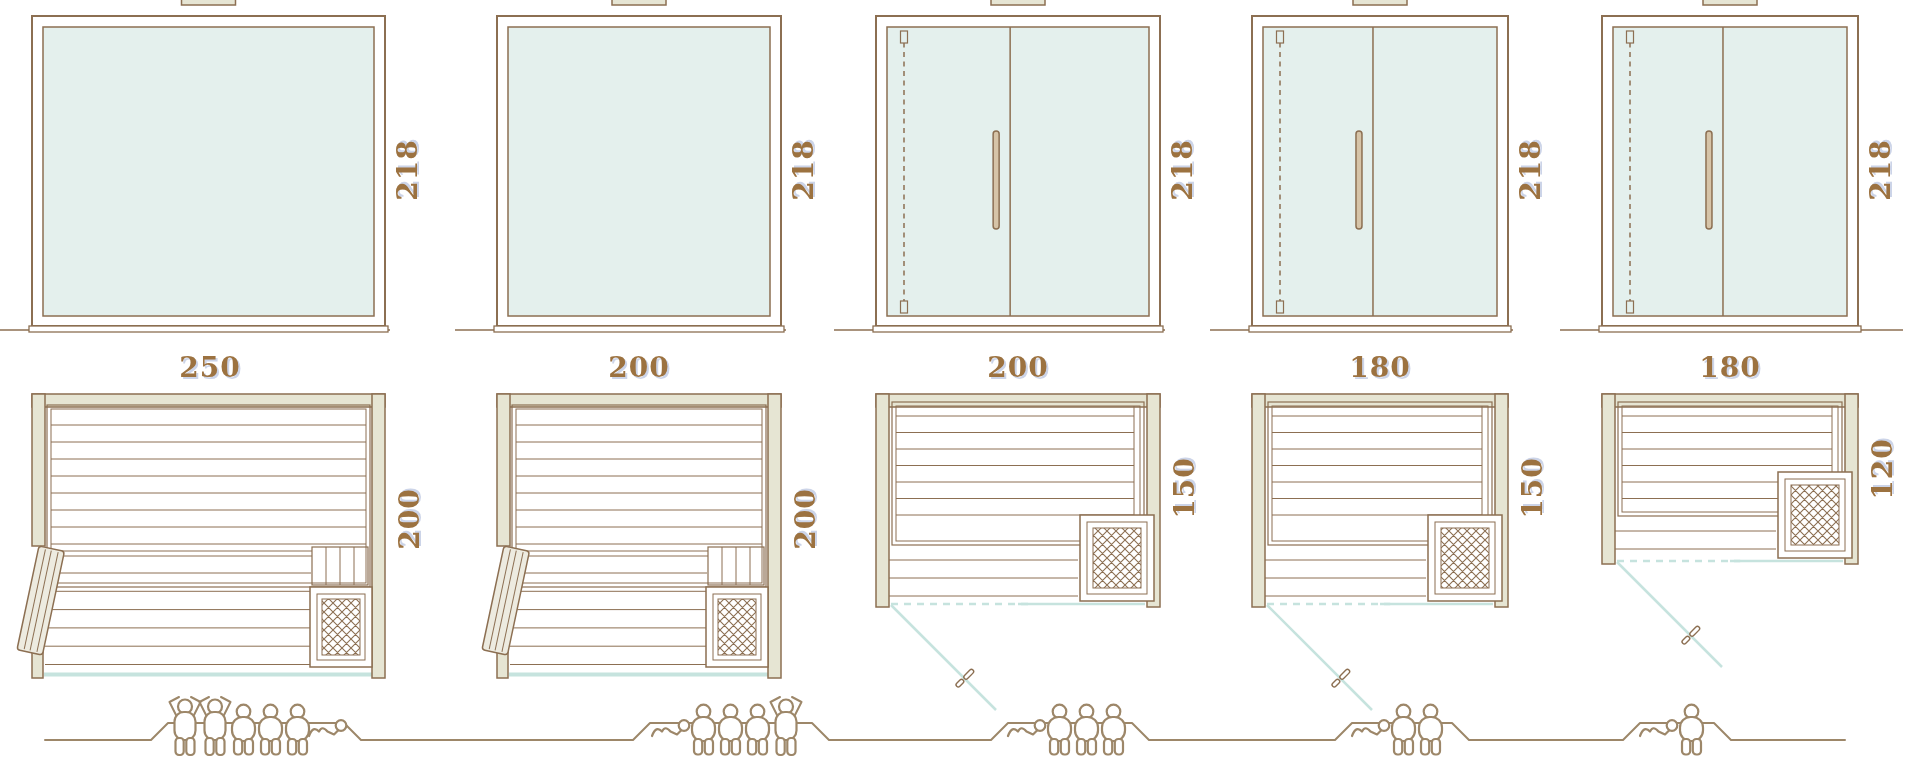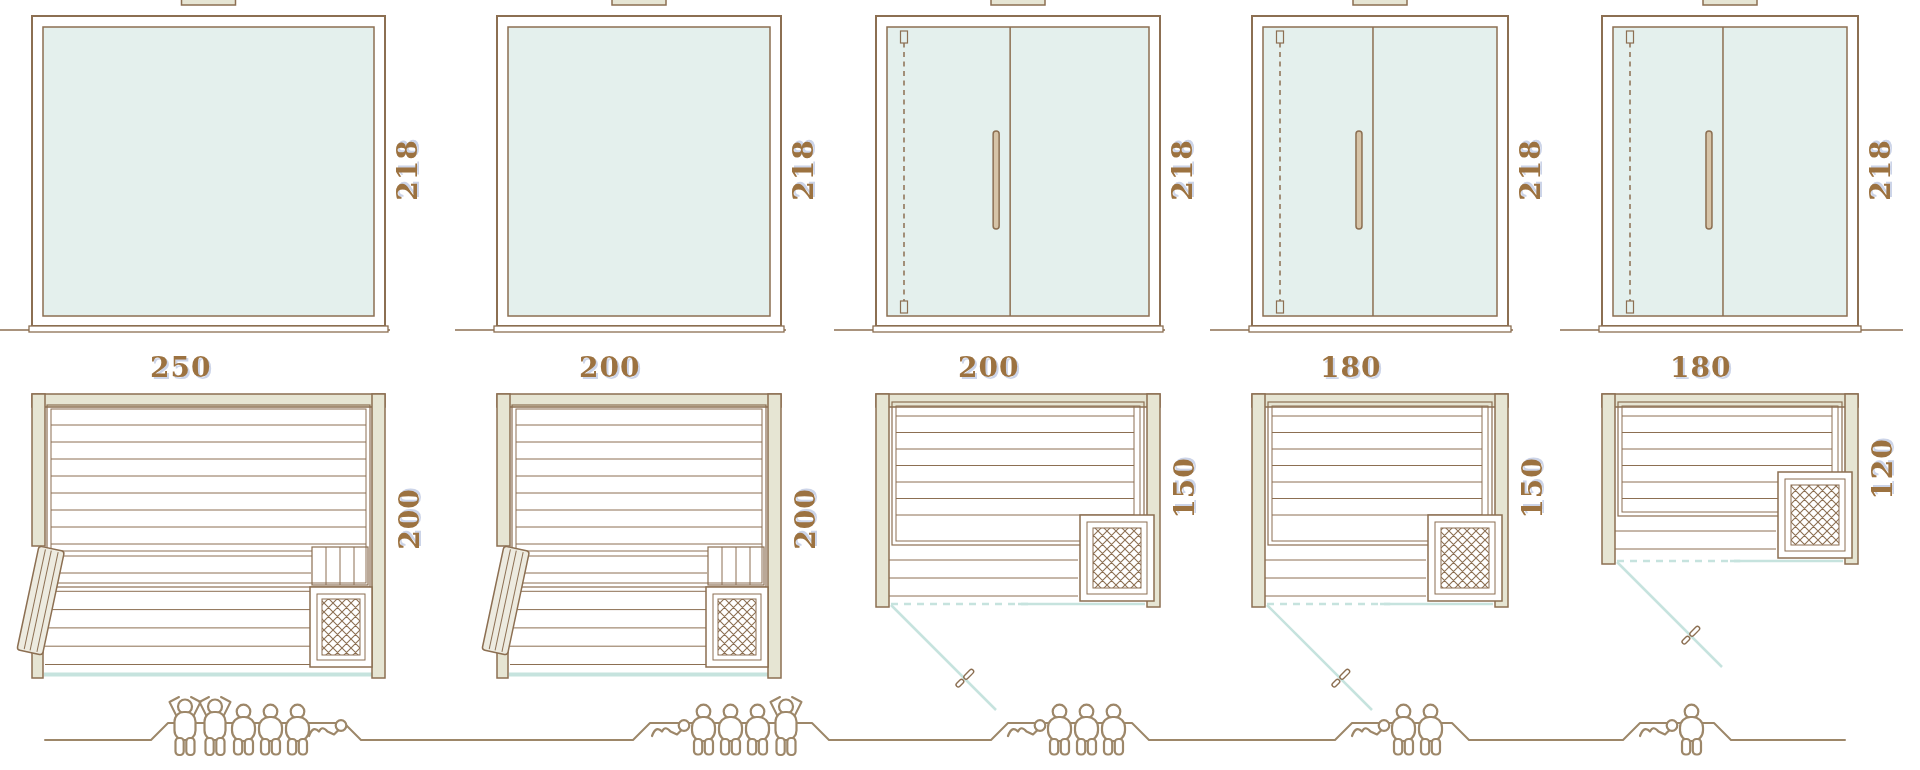--- a/index.html
+++ b/index.html
@@ -1,19 +1,19 @@
 <!DOCTYPE html>
 <html><head>
 <meta charset="utf-8">
 <style>
   html,body{margin:0;padding:0;background:#ffffff;}
   .stage{position:relative;width:1920px;height:770px;background:#ffffff;overflow:hidden;
          font-family:"DejaVu Serif", serif;}
   #diagram{position:absolute;left:0;top:0;}
-  .dim{position:absolute;width:120px;
+  .dim{position:absolute;width:120px;text-align:center;
        font:bold 28px "DejaVu Serif", serif;color:#9c7240;letter-spacing:1px;
        text-shadow:2px 2px 0 rgba(162,176,214,0.55);}
   .dimv{position:absolute;width:120px;height:40px;line-height:40px;text-align:center;
         font:bold 28px "DejaVu Serif", serif;color:#9c7240;letter-spacing:1px;
         text-shadow:2px 2px 0 rgba(162,176,214,0.55);
         transform:rotate(-90deg);transform-origin:center center;}
 </style>
 </head>
 <body>
 

